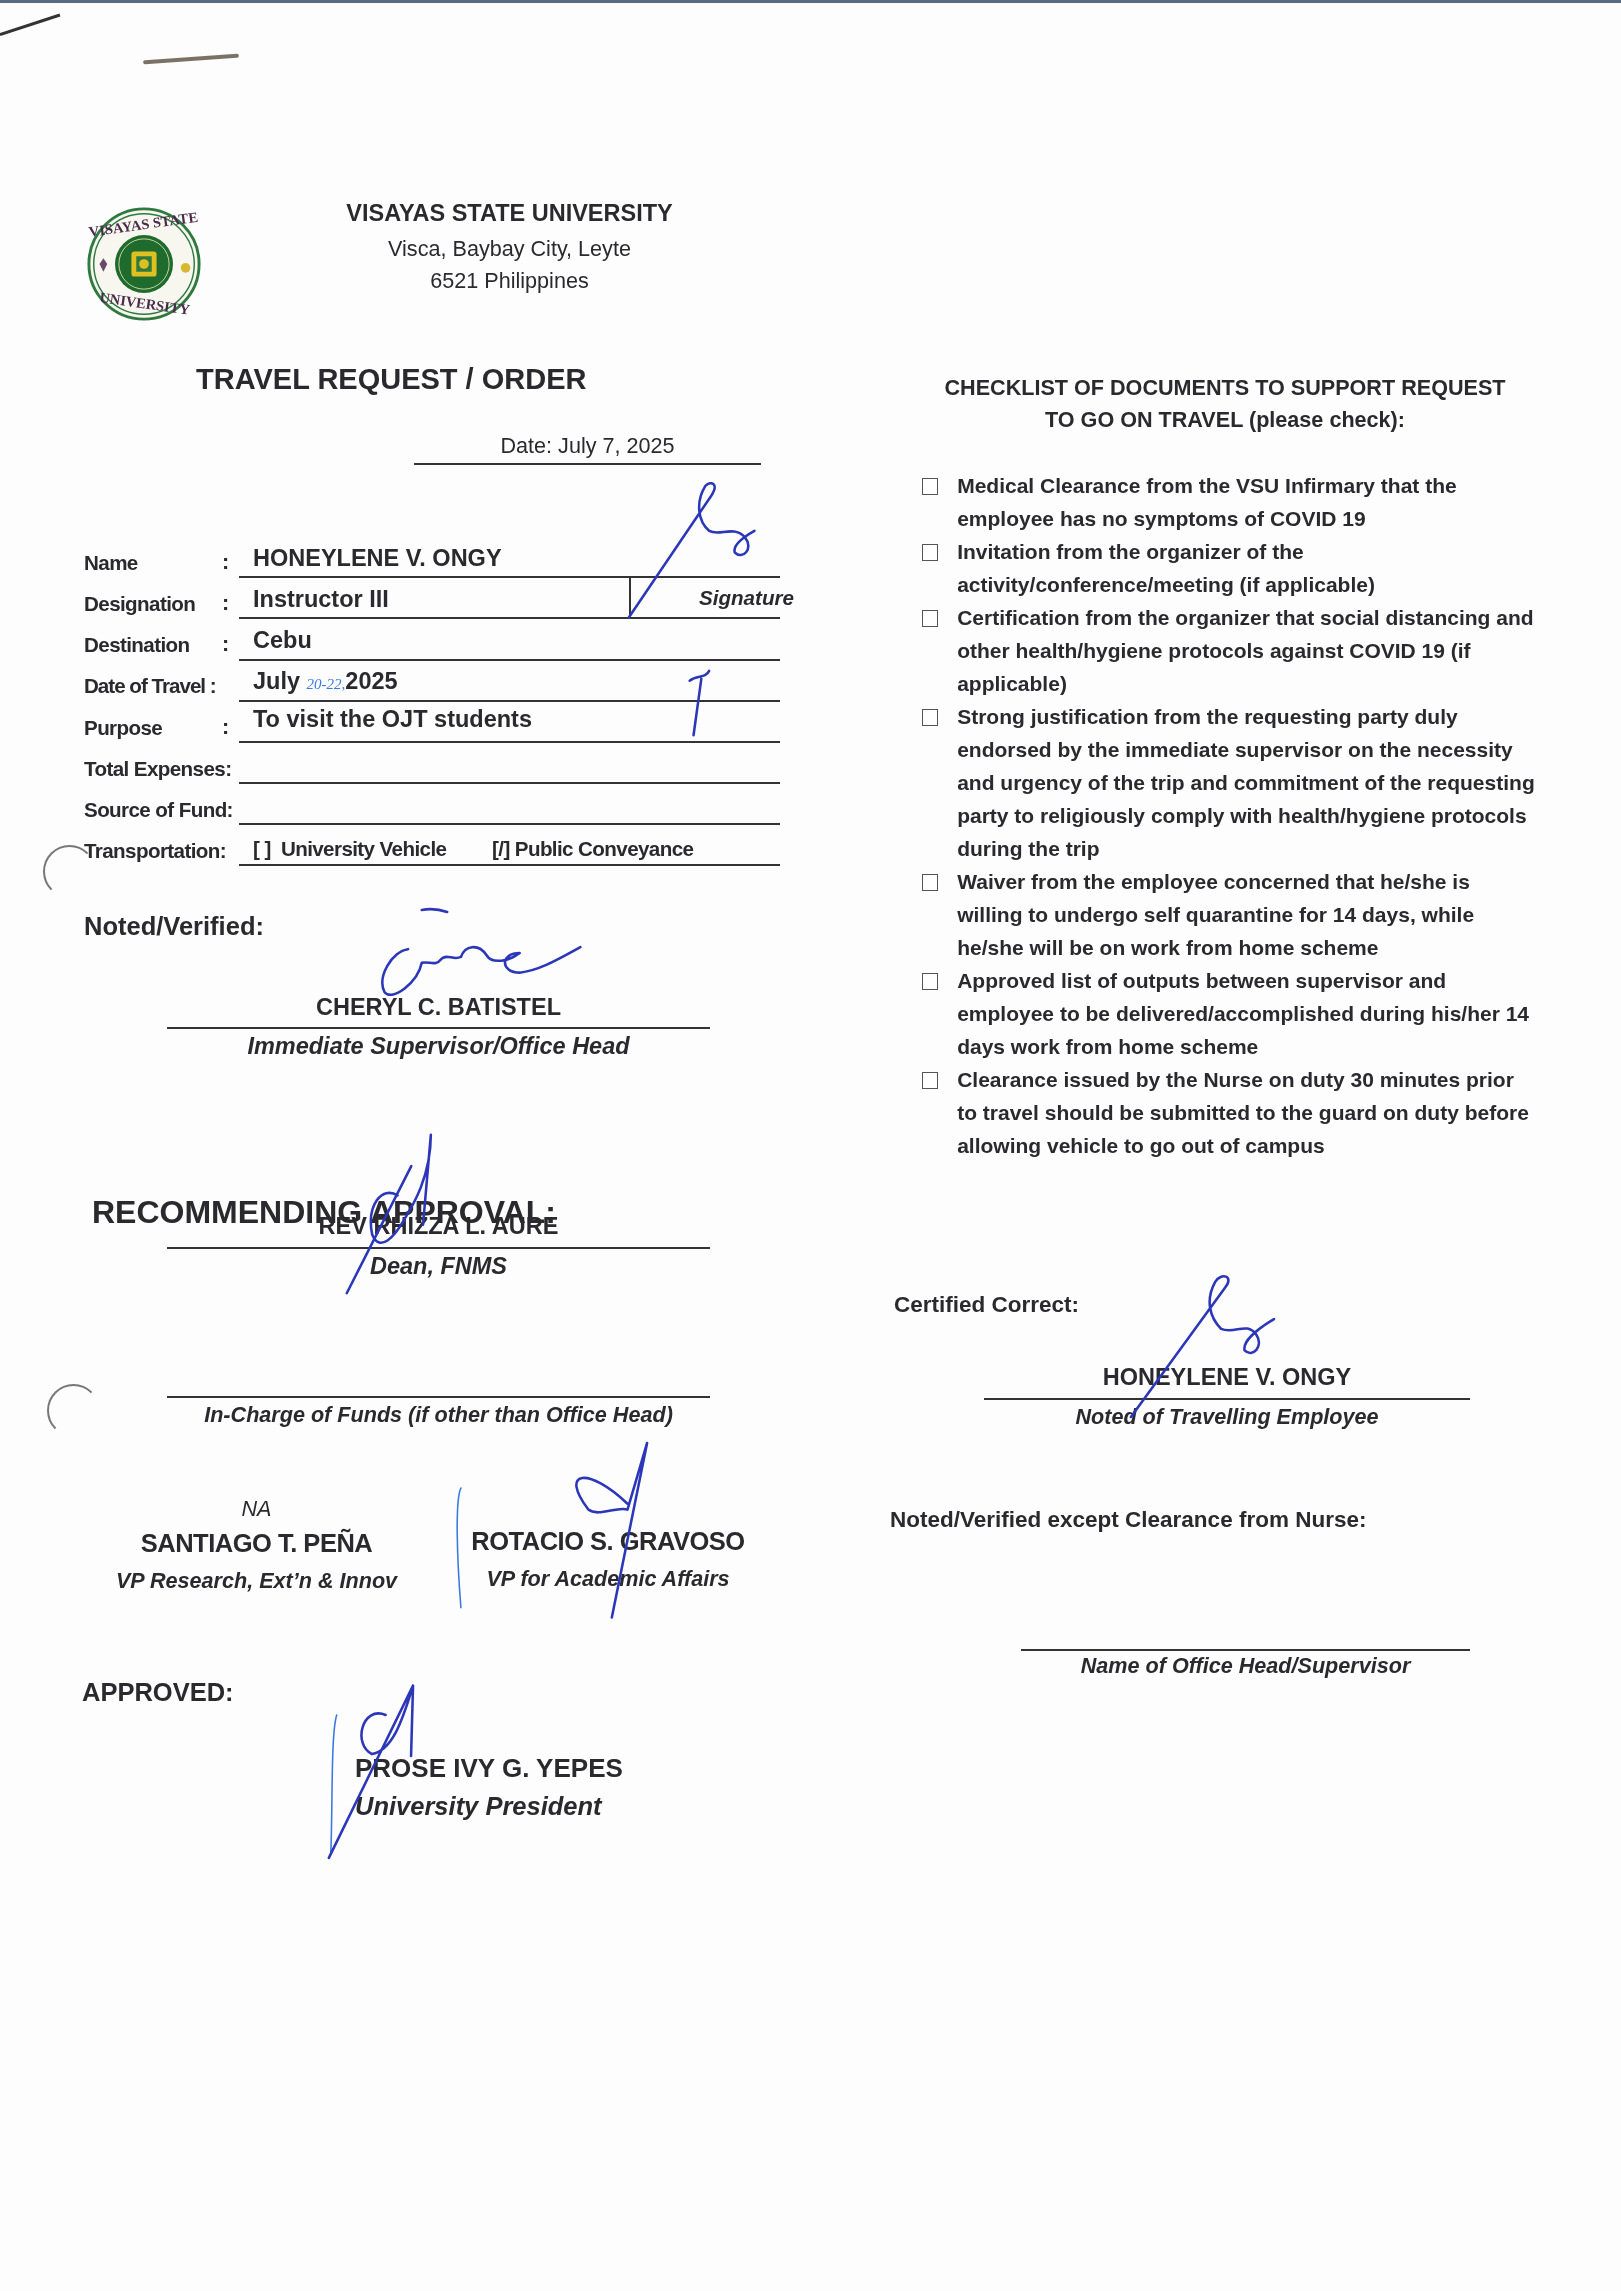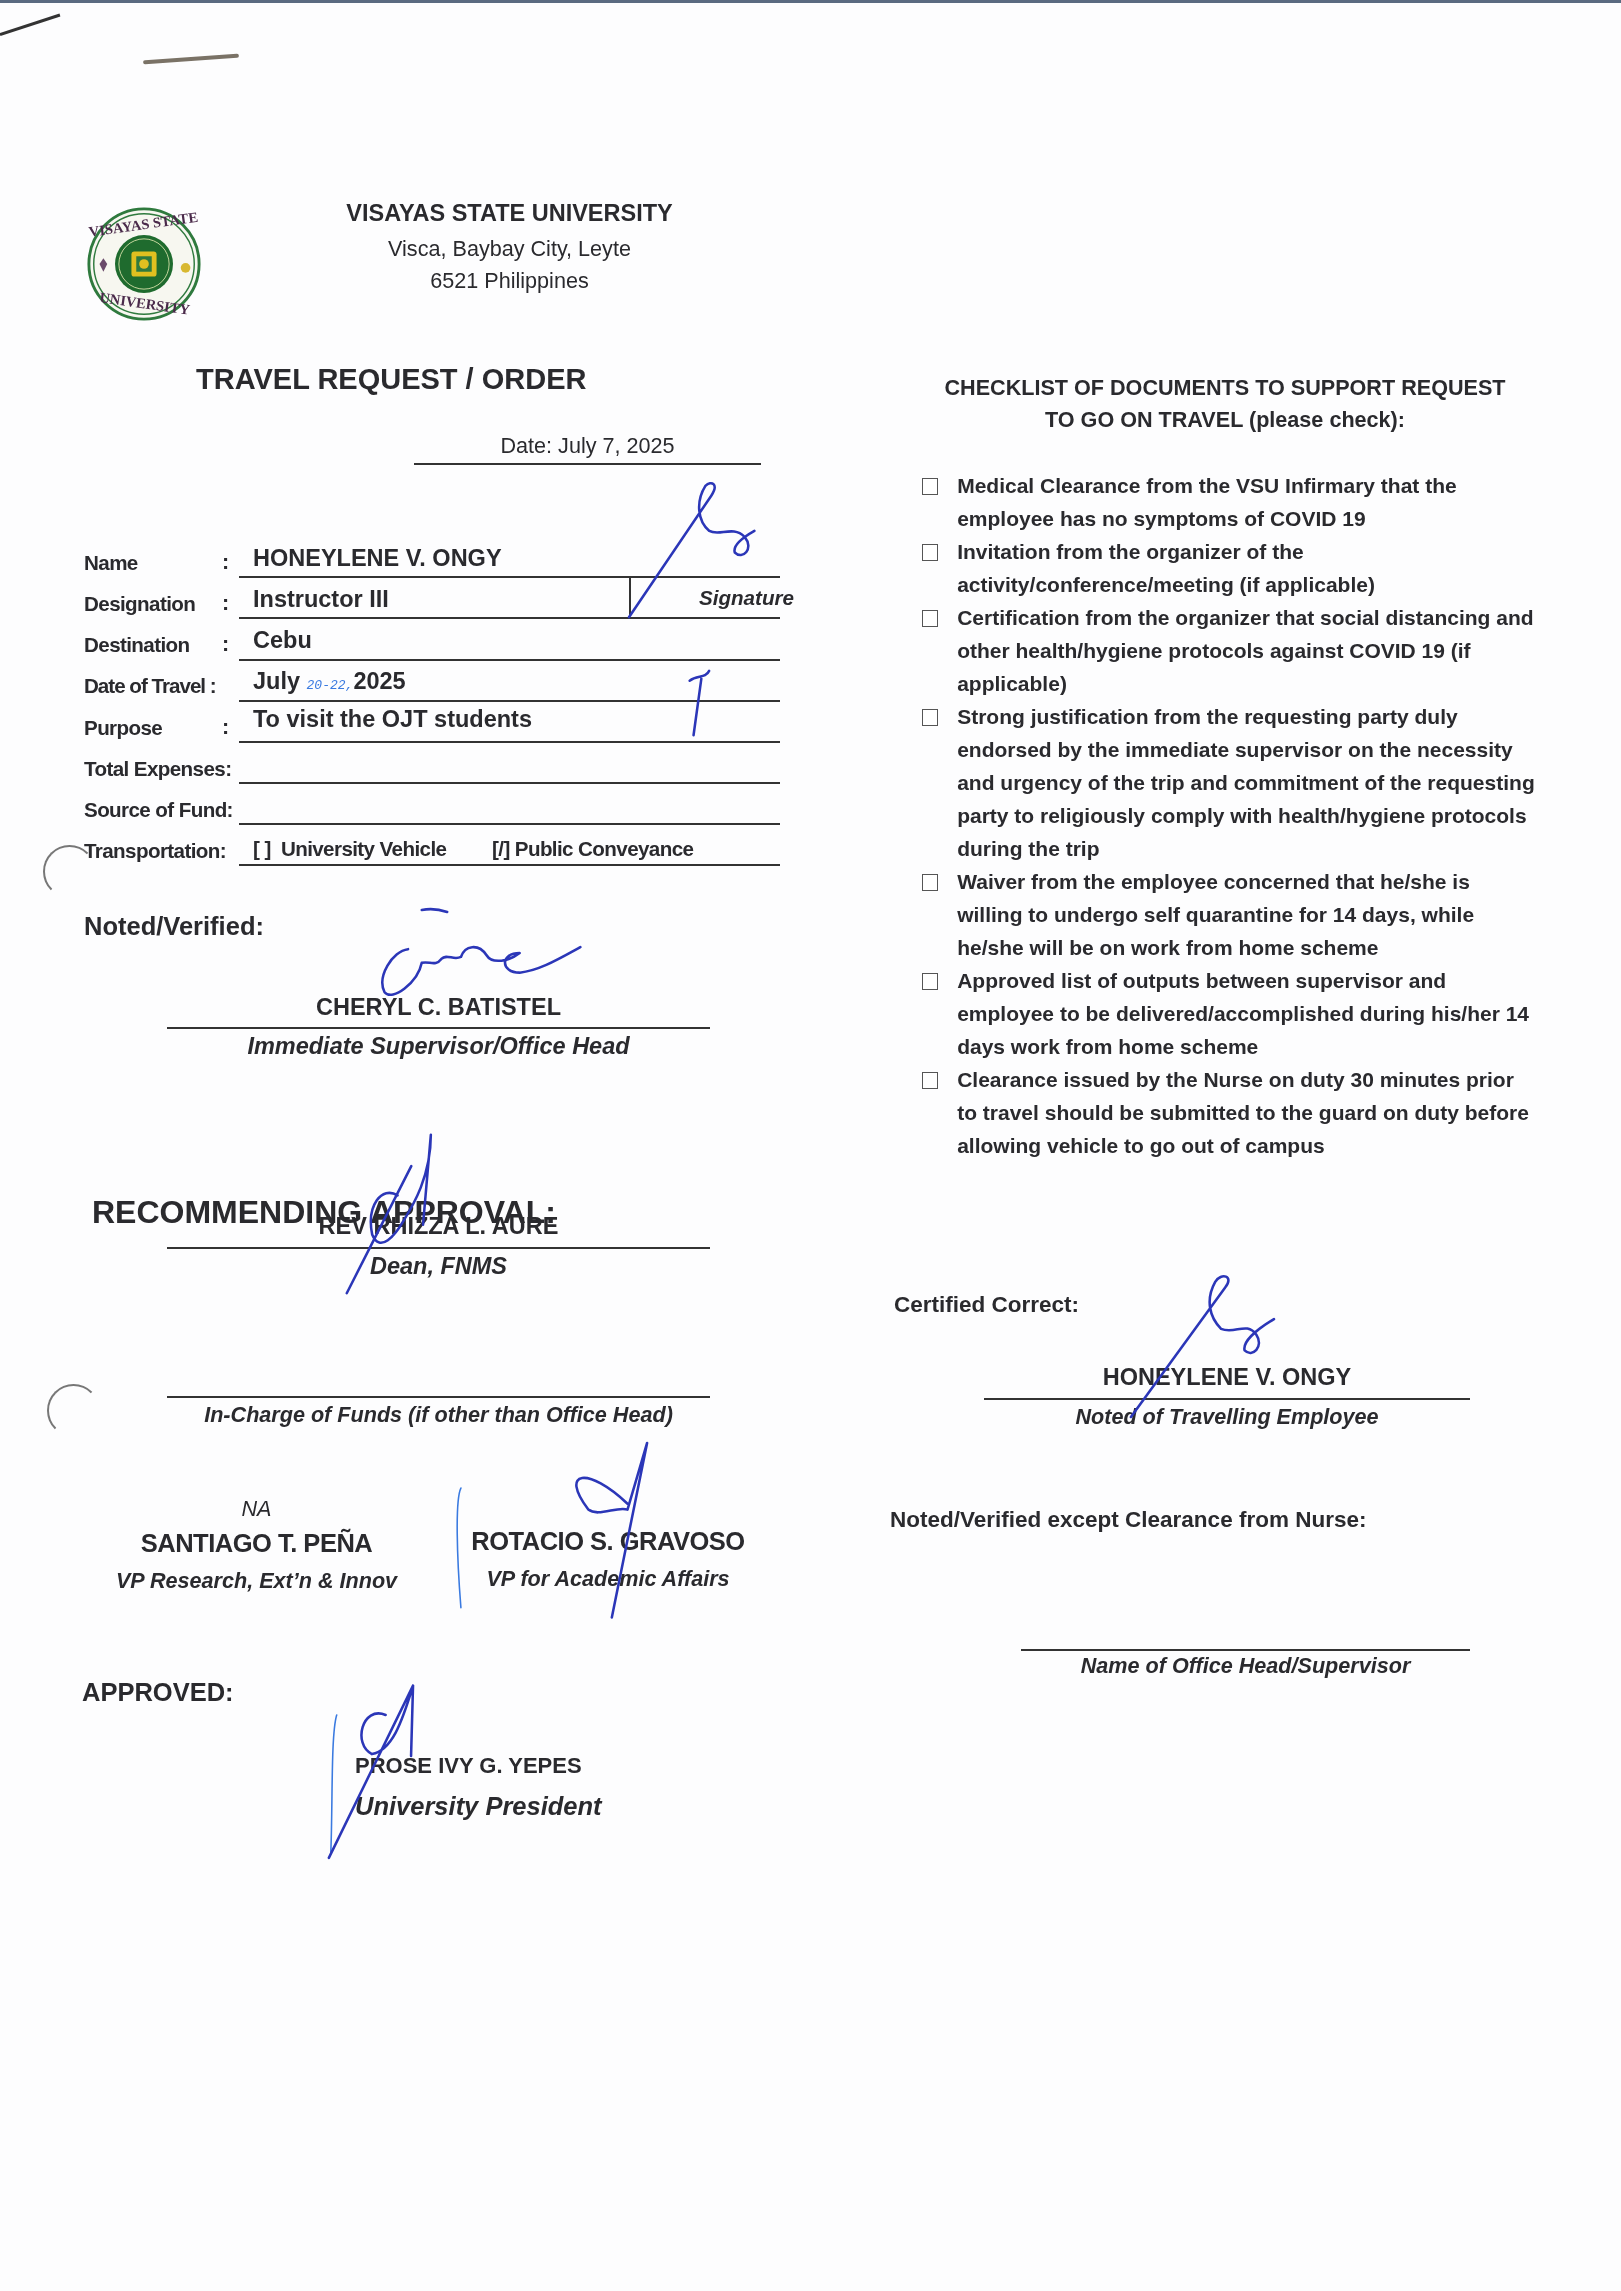--- a/index.html
+++ b/index.html
@@ -94,21 +94,21 @@
 <div class="abs sig-label">Signature</div>
 <div>
   <div class="abs field-label" style="top:633px">Destination</div>
   <div class="abs field-colon" style="top:631px">:</div>
   <div class="abs field-value" style="top:627px">Cebu</div>
   <div class="abs field-line" style="top:659px"></div>
 </div>
 <div>
   <div class="abs field-label" style="top:674px;letter-spacing:-1px">Date of Travel :</div>
   <div class="abs field-value" style="top:668px">
-    <span>July </span><span style="color:#3a7ae0;font-weight:normal;font-style:italic;font-family:Liberation Mono, monospace;font-size:13px">20-22,</span><span>2025</span>
+    <span>July </span><span style="color:#3a7ae0;font-weight:normal;font-style:italic;font-family:Liberation Serif, serif;font-size:15px">20-22,</span><span>2025</span>
   </div>
   <div class="abs field-line" style="top:700px"></div>
 </div>
 <div>
   <div class="abs field-label" style="top:716px">Purpose</div>
   <div class="abs field-colon" style="top:714px">:</div>
   <div class="abs field-value" style="top:706px">To visit the OJT students</div>
   <div class="abs field-line" style="top:741px"></div>
 </div>
 <div>
@@ -148,21 +148,21 @@
 <div class="abs sign-role" style="left:167px;top:1402px;width:543px">In-Charge of Funds (if other than Office Head)</div>
 
 <div class="abs" style="left:84px;top:1496px;width:345px;text-align:center;font-size:21.6px;font-style:italic">NA</div>
 <div class="abs sign-name" style="left:84px;top:1529px;width:345px;font-size:25.5px;letter-spacing:-0.5px">SANTIAGO T. PEÑA</div>
 <div class="abs sign-role" style="left:84px;top:1568px;width:345px">VP Research, Ext’n &amp; Innov</div>
 
 <div class="abs sign-name" style="left:451px;top:1527px;width:314px;font-size:25.5px;letter-spacing:-0.5px">ROTACIO S. GRAVOSO</div>
 <div class="abs sign-role" style="left:451px;top:1566px;width:314px">VP for Academic Affairs</div>
 
 <div class="abs section-h" style="left:82px;top:1678px">APPROVED:</div>
-<div class="abs sign-name" style="left:355px;top:1753px;text-align:left;font-size:22px">PROSE IVY G. YEPES</div>
+<div class="abs sign-name" style="left:355px;top:1753px;text-align:left;font-size:26px">PROSE IVY G. YEPES</div>
 <div class="abs sign-role" style="left:355px;top:1792px;text-align:left;font-size:25.5px">University President</div>
 
 <div class="abs chk-title">
   <div>CHECKLIST OF DOCUMENTS TO SUPPORT REQUEST</div>
   <div>TO GO ON TRAVEL (please check):</div>
 </div>
 <div class="abs chk-list">
   <div class="chk-item">
       <span class="chk-box"></span>
       <span class="chk-text">Medical Clearance from the VSU Infirmary that the employee has no symptoms of COVID 19</span>

